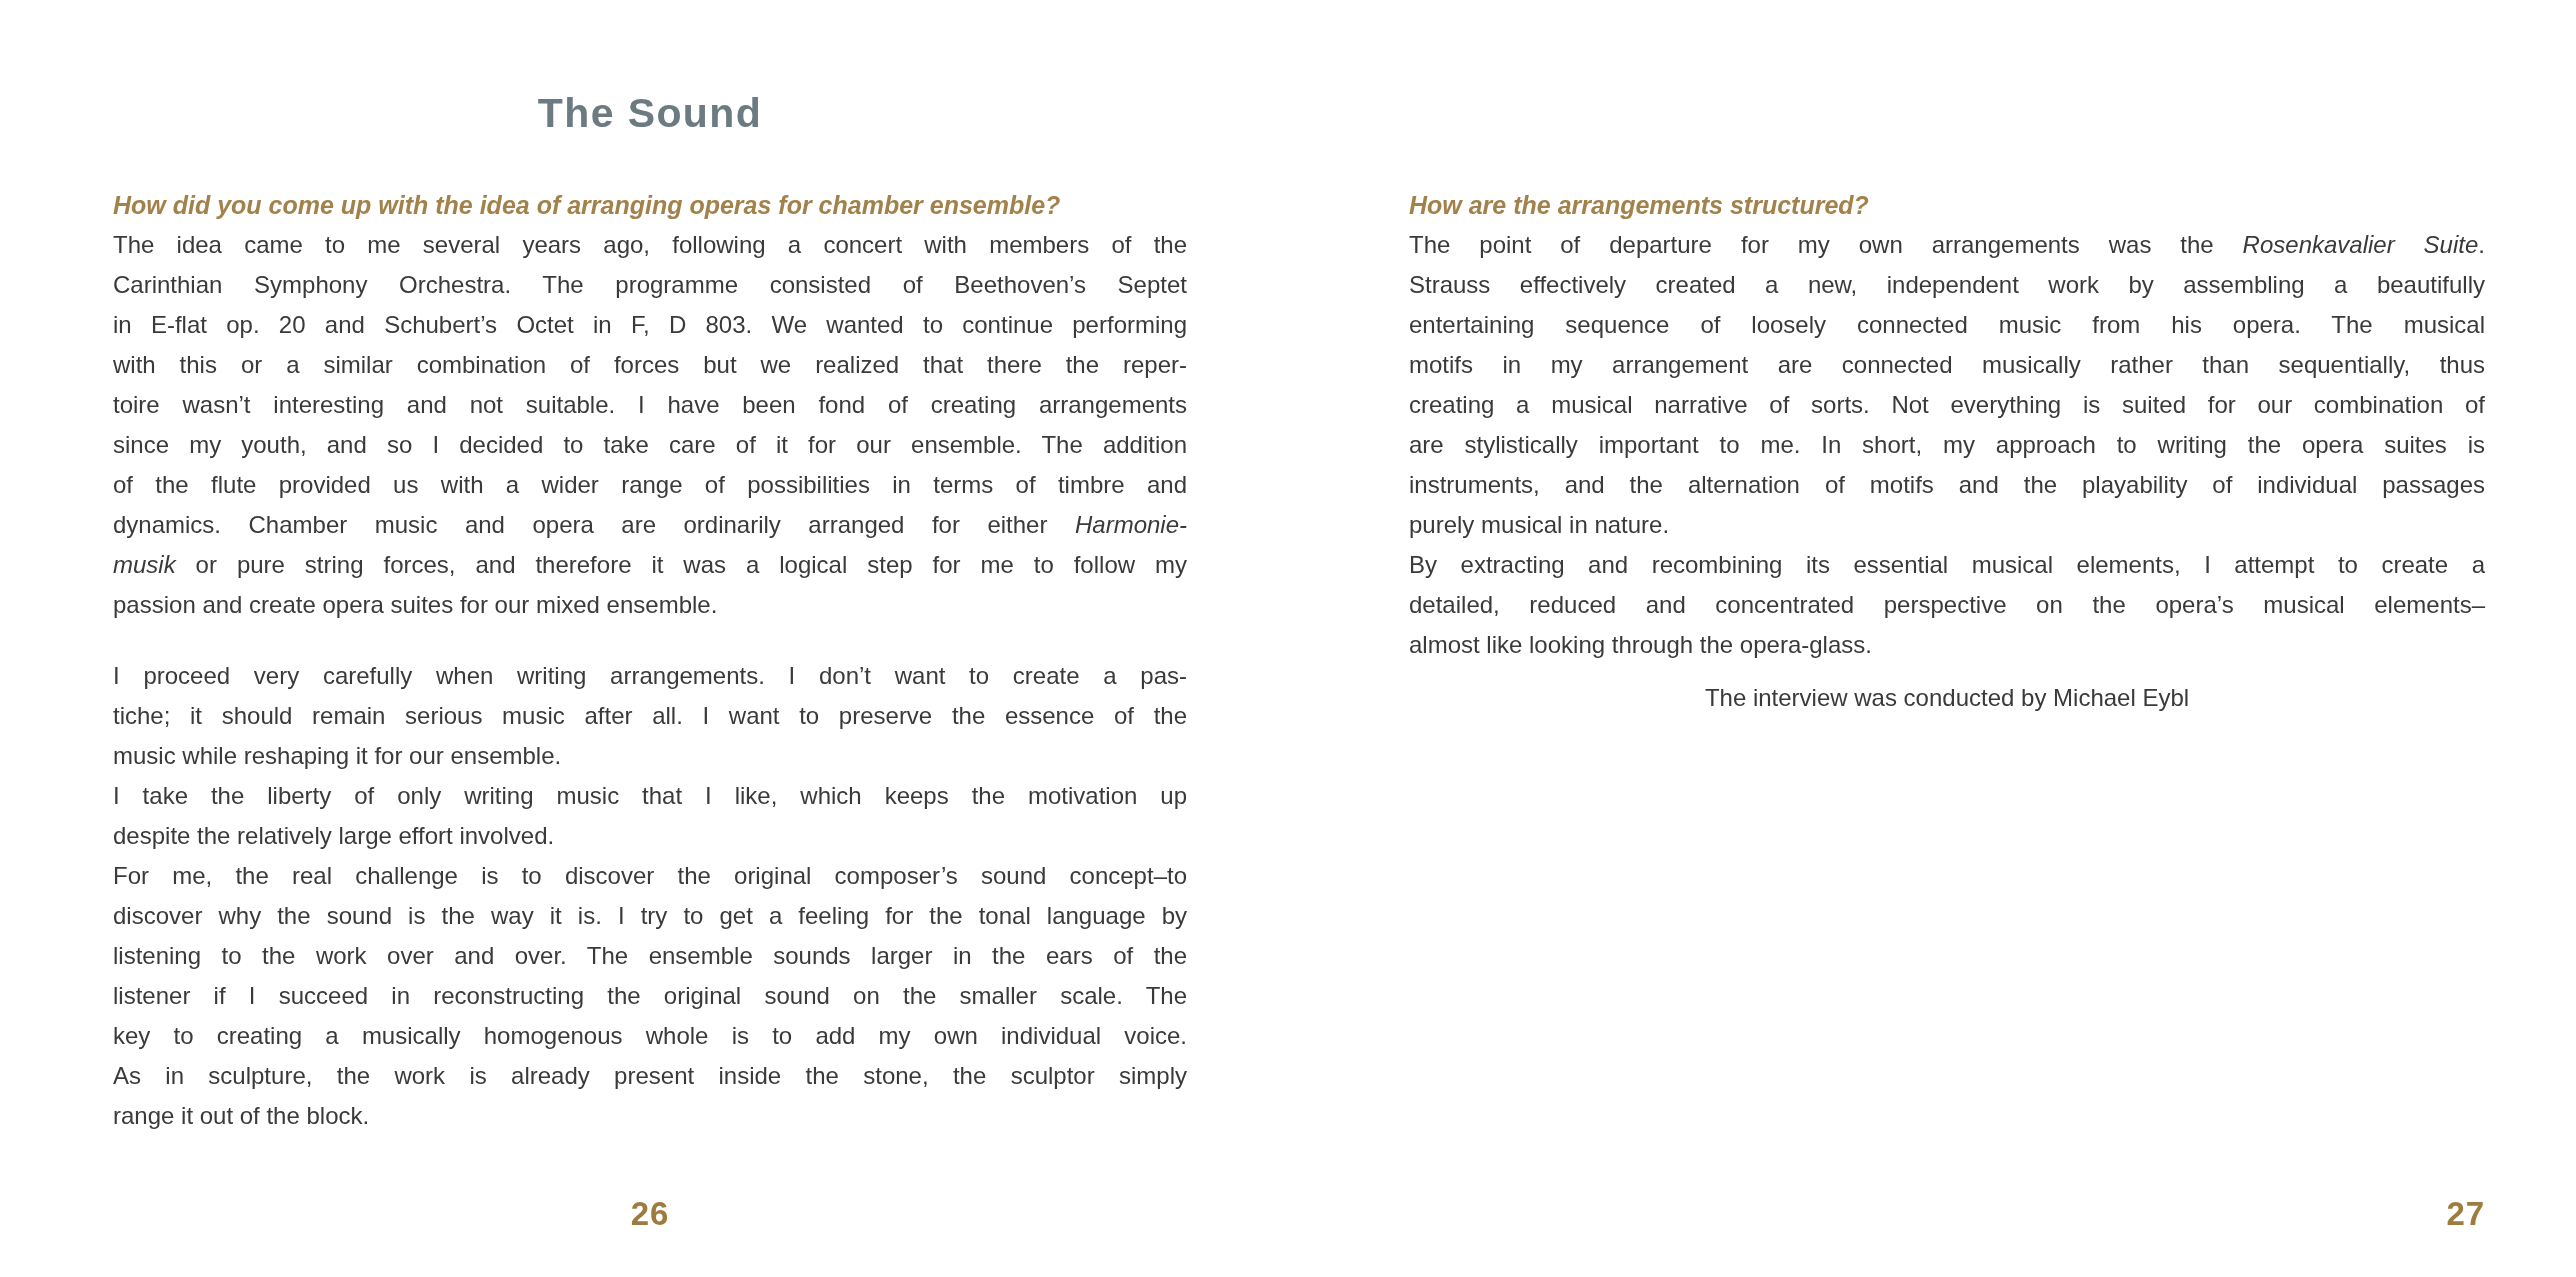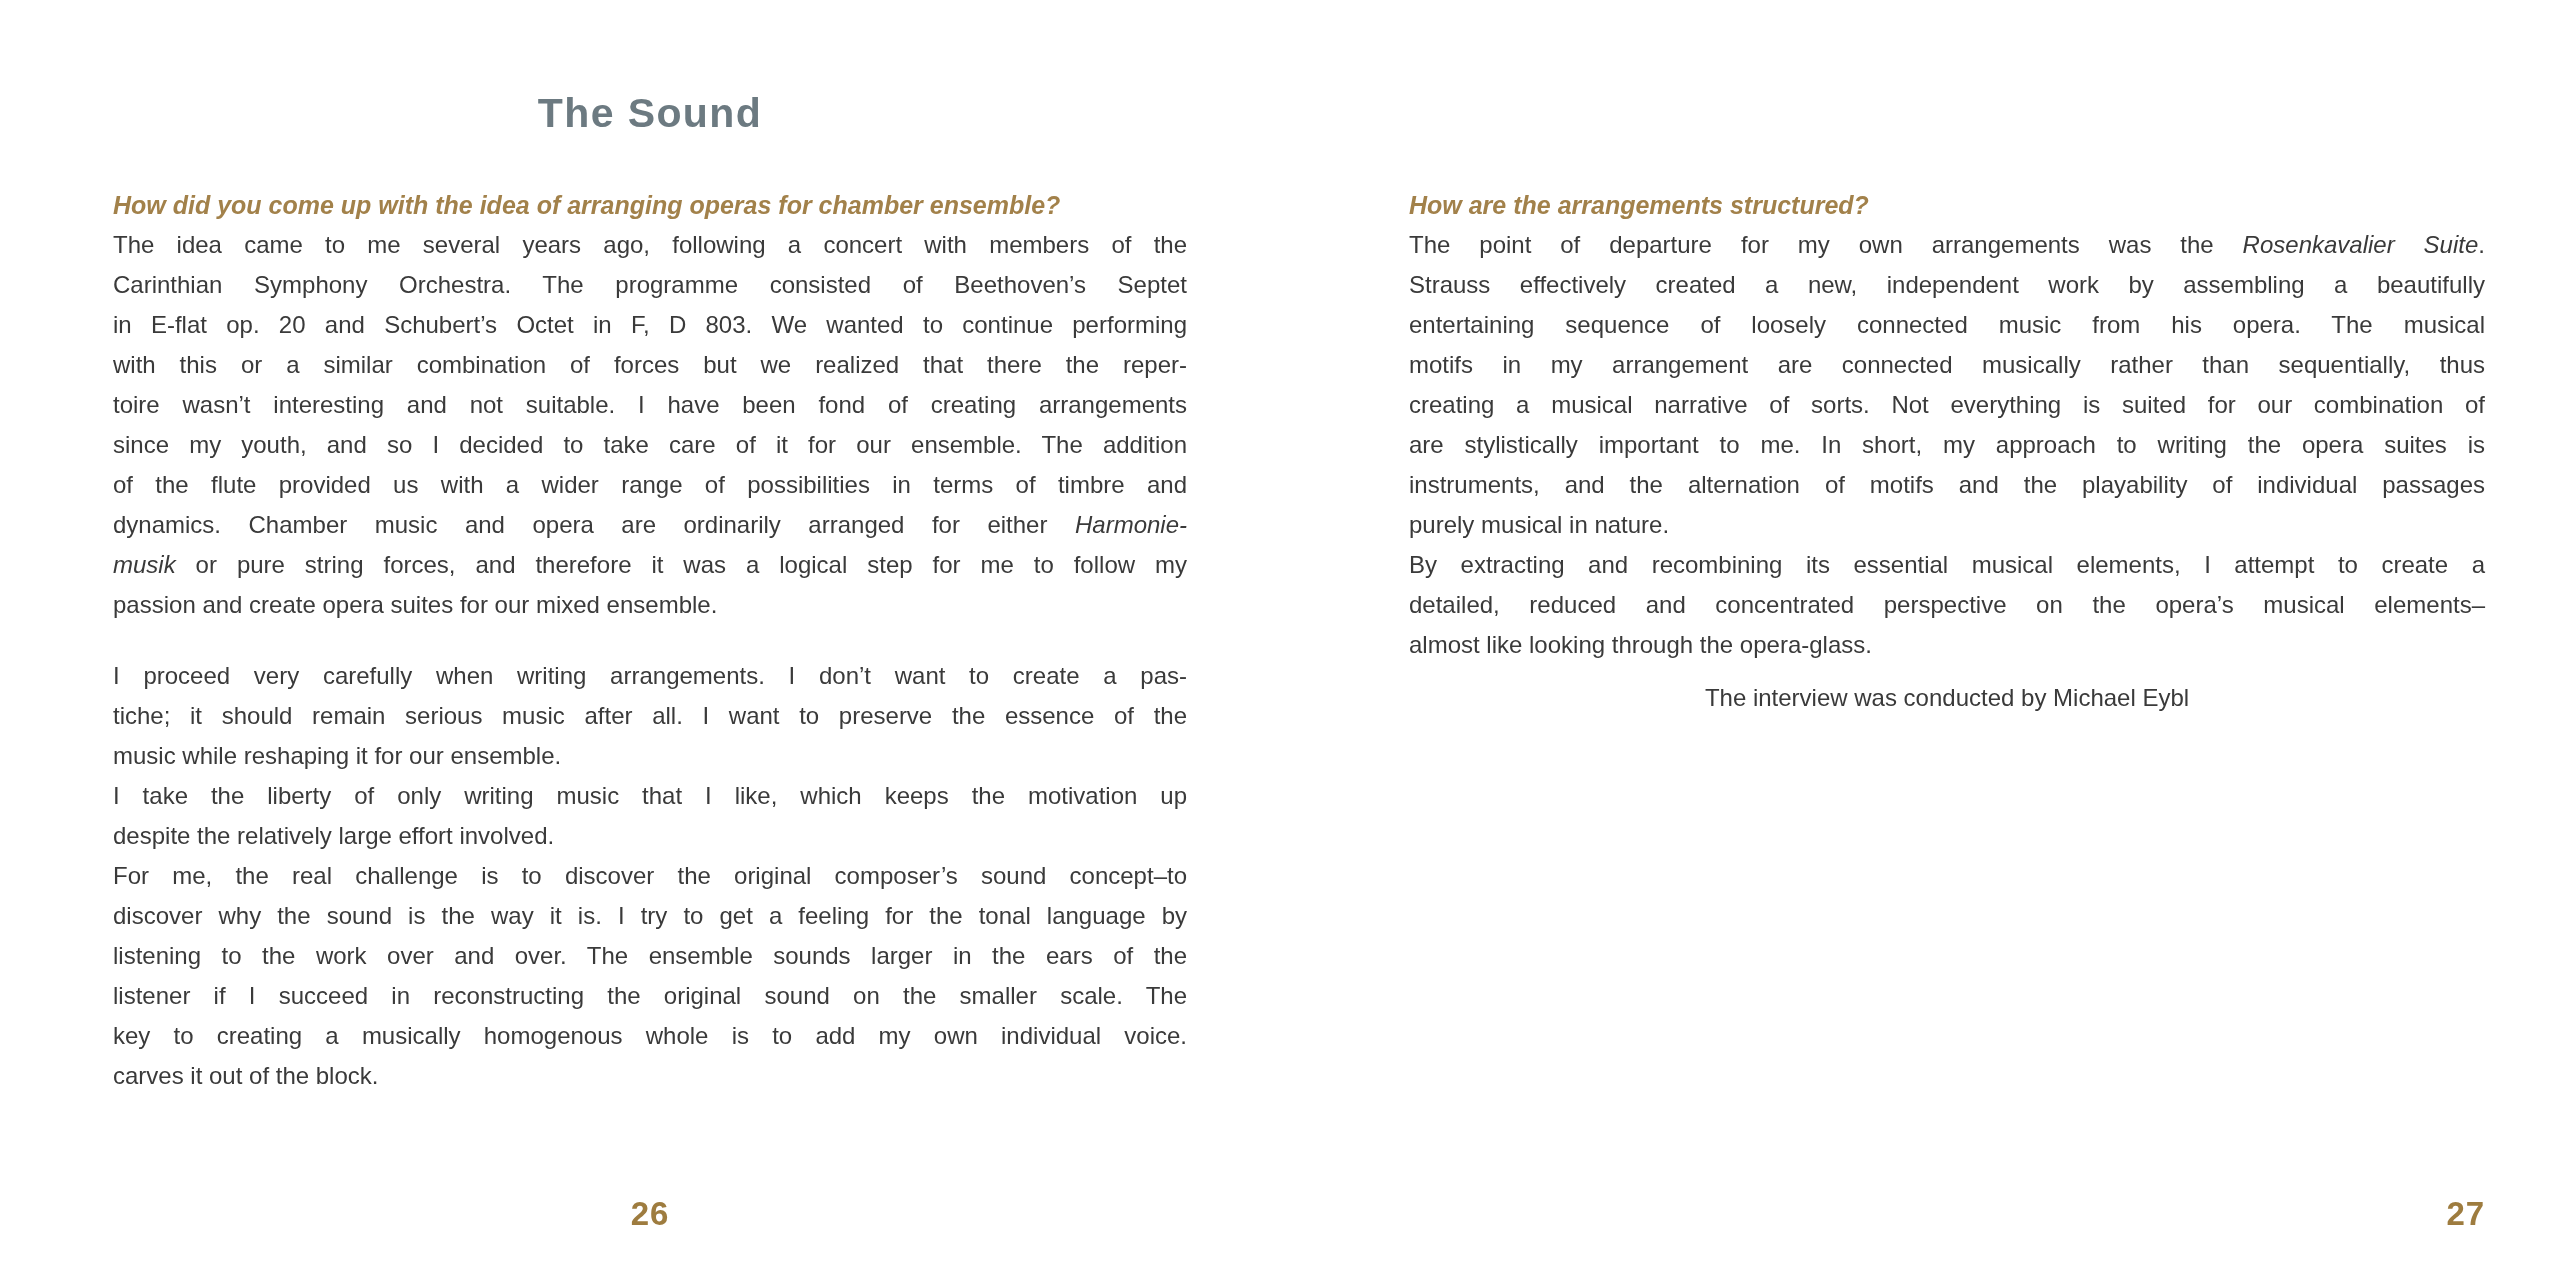--- a/index.html
+++ b/index.html
@@ -64,21 +64,22 @@
         <div class="line"><span>I proceed very carefully when writing arrangements. I don’t want to create a pas-</span></div>
         <div class="line"><span>tiche; it should remain serious music after all. I want to preserve the essence of the</span></div>
         <div class="line last"><span>music while reshaping it for our ensemble.</span></div>
         <div class="line"><span>I take the liberty of only writing music that I like, which keeps the motivation up</span></div>
         <div class="line last"><span>despite the relatively large effort involved.</span></div>
         <div class="line"><span>For me, the real challenge is to discover the original composer’s sound concept–to</span></div>
         <div class="line"><span>discover why the sound is the way it is. I try to get a feeling for the tonal language by</span></div>
         <div class="line"><span>listening to the work over and over. The ensemble sounds larger in the ears of the</span></div>
         <div class="line"><span>listener if I succeed in reconstructing the original sound on the smaller scale. The</span></div>
         <div class="line"><span>key to creating a musically homogenous whole is to add my own individual voice.</span></div>
-        <div class="line last"><span>carves it out of the block.</span></div>
+        <div class="line"><span>As in sculpture, the work is already present inside the stone, the sculptor simply</span></div>
+        <div class="line last"><span>range it out of the block.</span></div>
       </div>
     </div>
 
   <div class="column" id="right-column">
       <div class="section">
         <div class="question">How are the arrangements structured?</div>
         <div class="line"><span>The point of departure for my own arrangements was the </span><i>Rosenkavalier Suite</i><span>.</span></div>
         <div class="line"><span>Strauss effectively created a new, independent work by assembling a beautifully</span></div>
         <div class="line"><span>entertaining sequence of loosely connected music from his opera. The musical</span></div>
         <div class="line"><span>motifs in my arrangement are connected musically rather than sequentially, thus</span></div>

